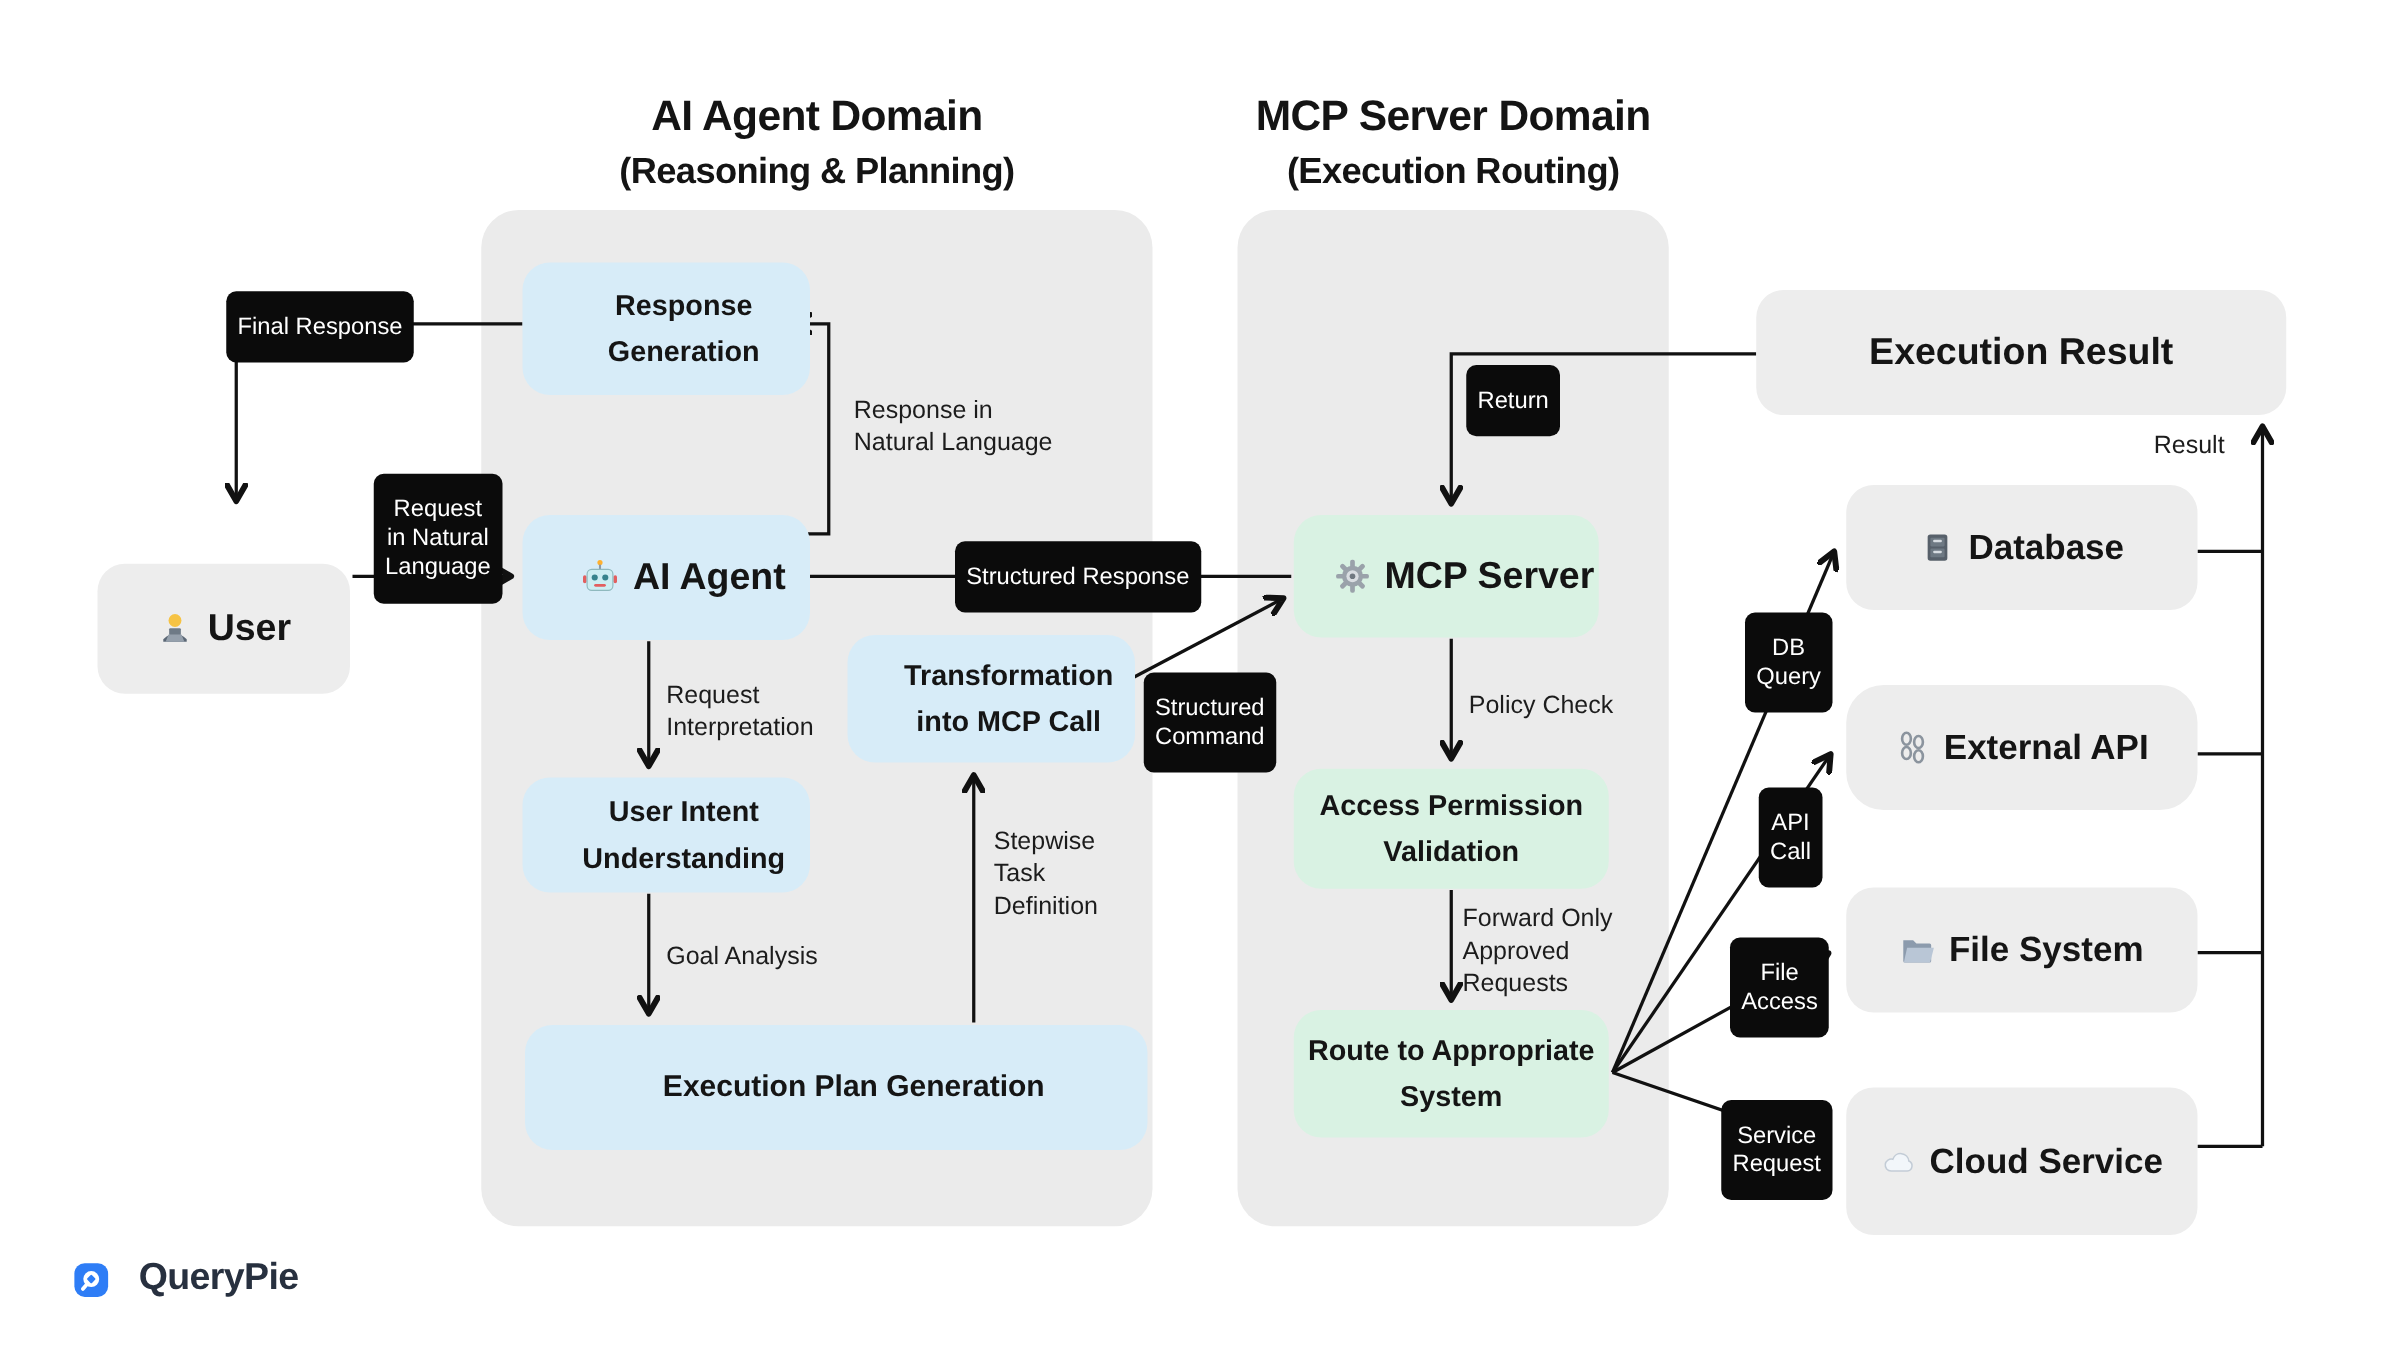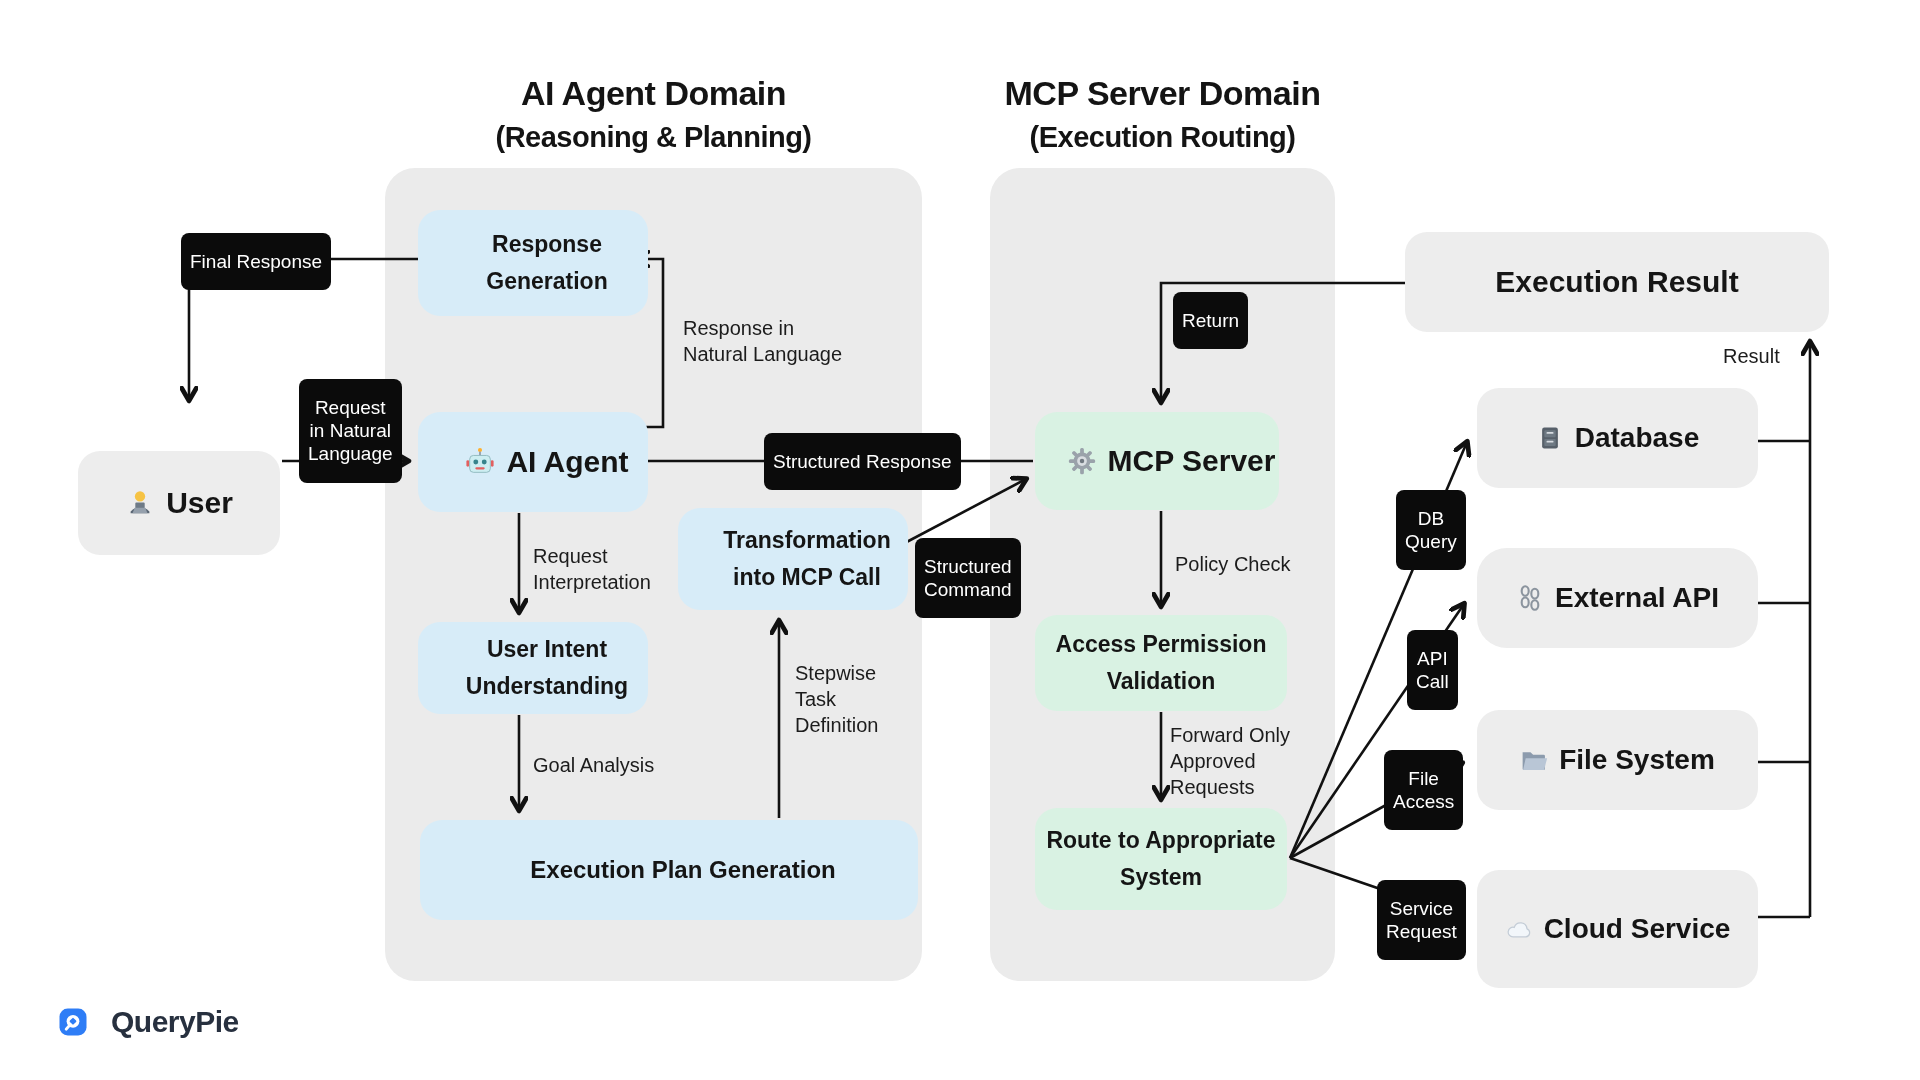--- a/index.html
+++ b/index.html
@@ -70,21 +70,21 @@
           z-index:2;line-height:1.3;font-weight:400;}
   #l-response-nl{left:683px;top:315px;}
   #l-request-interp{left:533px;top:543px;}
   #l-goal-analysis{left:533px;top:752px;}
   #l-stepwise{left:795px;top:660px;}
   #l-policy-check{left:1175px;top:551px;}
   #l-forward-only{left:1170px;top:722px;}
   #l-result{left:1723px;top:343px;}
 
   
-  .footer{position:absolute;left:58px;top:1005px;display:flex;align-items:center;gap:12px;z-index:2;}
+  .footer{position:absolute;left:58px;top:1005px;display:flex;align-items:flex-end;gap:12px;z-index:2;}
   .footer .brand-text{font-size:30px;font-weight:700;color:#27303f;letter-spacing:-.5px;}
 </style>
 </head>
 <body>
 
 <div class="stage">
 
   <div class="panel" id="panel-agent"></div>
   <div class="panel" id="panel-mcp"></div>
 

